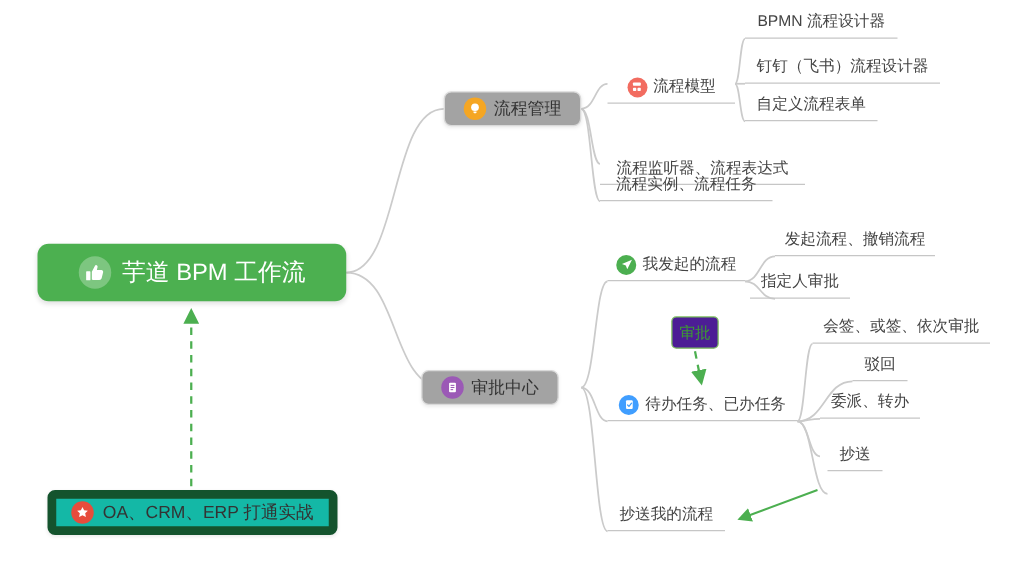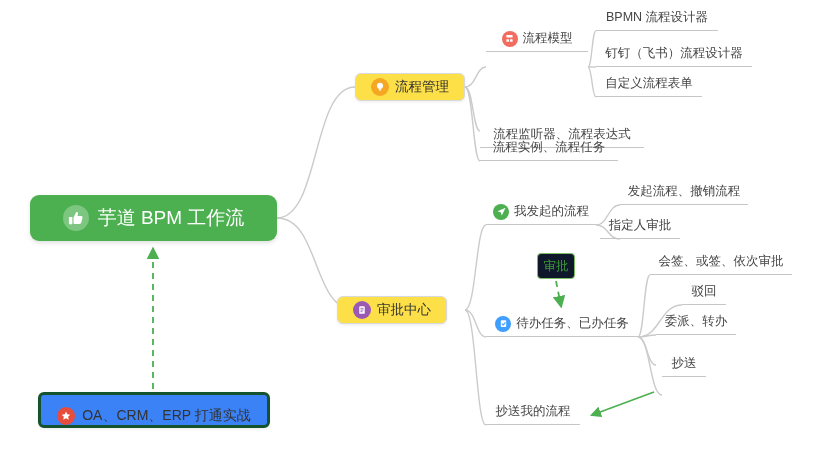--- a/index.html
+++ b/index.html
@@ -16,60 +16,60 @@
 
   .root-node{
     left:30px;top:195px;width:247px;height:46px;
     background:#4cb050;border-radius:9px;color:#fff;font-size:19px;font-weight:normal;
     gap:9px;box-shadow:0 2px 4px rgba(0,0,0,.12);
   }
   .root-icon{width:26px;height:26px;border-radius:50%;background:rgba(255,255,255,.28);
     display:inline-flex;align-items:center;justify-content:center;flex:none;}
 
   .branch-box{
-    width:110px;height:28px;background:#fde047;border:1px solid #d9d9d9;border-radius:6px;
+    width:110px;height:28px;background:#a3a3a3;border:1px solid #d9d9d9;border-radius:6px;
     font-size:13.5px;color:#333;gap:6px;box-shadow:0 1px 3px rgba(0,0,0,.08);
   }
   #n-process-mgmt{left:355px;top:73px;}
   #n-approval-center{left:337px;top:296px;}
 
   .leaf{
     height:26px;padding:3px 6px;font-size:12.5px;color:#444;
     border-bottom:1px solid #c6c6c6;gap:5px;
   }
   .icon-circle{width:18px;height:18px;border-radius:50%;display:inline-flex;align-items:center;justify-content:center;flex:none;}
   .icon-sm{width:16px;height:16px;}
 
-  #n-process-model{left:486px;top:26px;width:102px;}
+  #n-process-model{left:486px;top:57px;width:102px;}
   #n-bpmn{left:596px;top:5px;width:122px;}
   #n-dingtalk{left:596px;top:41px;width:156px;}
   #n-custom-form{left:596px;top:71px;width:106px;}
   #n-listener{left:480px;top:122px;width:164px;}
   #n-instance{left:480px;top:135px;width:138px;}
   #n-my-initiated{left:486px;top:199px;width:110px;}
   #n-initiate-cancel{left:620px;top:179px;width:128px;}
   #n-assignee{left:600px;top:213px;width:80px;}
   #n-todo-done{left:486px;top:311px;width:152px;}
   #n-countersign{left:650px;top:249px;width:142px;justify-content:center;}
   #n-reject{left:682px;top:279px;width:44px;}
   #n-delegate{left:656px;top:309px;width:80px;}
   #n-addsign{left:656px;top:339px;width:80px;}
   #n-cc{left:662px;top:351px;width:44px;}
   #n-cc-my{left:486px;top:399px;width:94px;}
 
   .badge{
     left:537px;top:253px;width:38px;height:26px;
-    background:#0f172a;border:1px solid #7cbe5f;border-radius:4px;
+    background:#4c1d95;border:1px solid #7cbe5f;border-radius:4px;
     color:#3d9a35;font-size:12.5px;
   }
 
   .note-box{
     left:38px;top:392px;width:232px;height:36px;
-    background:#3b82f6;border:3px solid #14532d;border-radius:6px;
-    font-size:14px;color:#333;gap:7px;box-shadow:0 1px 3px rgba(0,0,0,.08);align-items:flex-end;
+    background:#14b8a6;border:7px solid #14532d;border-radius:6px;
+    font-size:14px;color:#333;gap:7px;box-shadow:0 1px 3px rgba(0,0,0,.08);
   }
 </style>
 </head>
 <body>
 
 <div class="canvas">
 
   <svg class="wires" width="814" height="453" viewBox="0 0 814 453">
     <defs>
       <marker id="arrow-green" viewBox="0 0 10 10" refX="8" refY="5" markerWidth="7" markerHeight="7" orient="auto-start-reverse">

